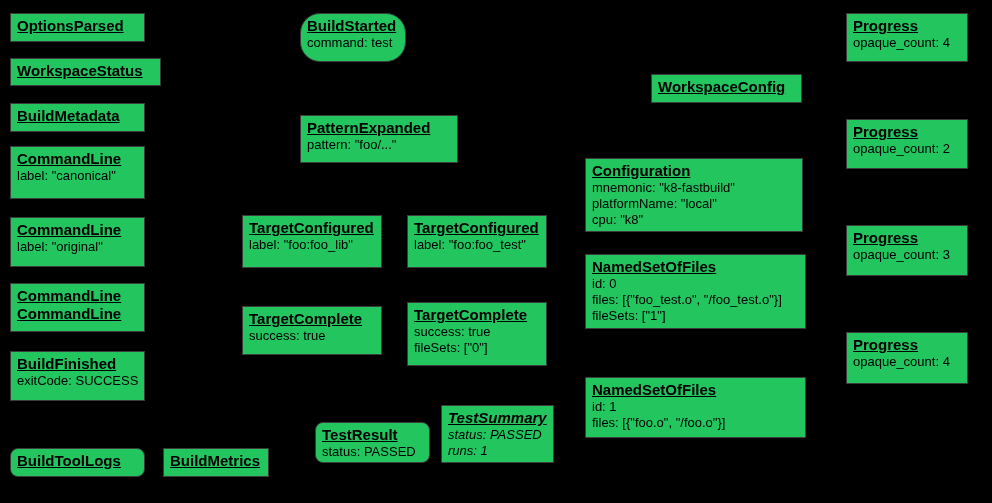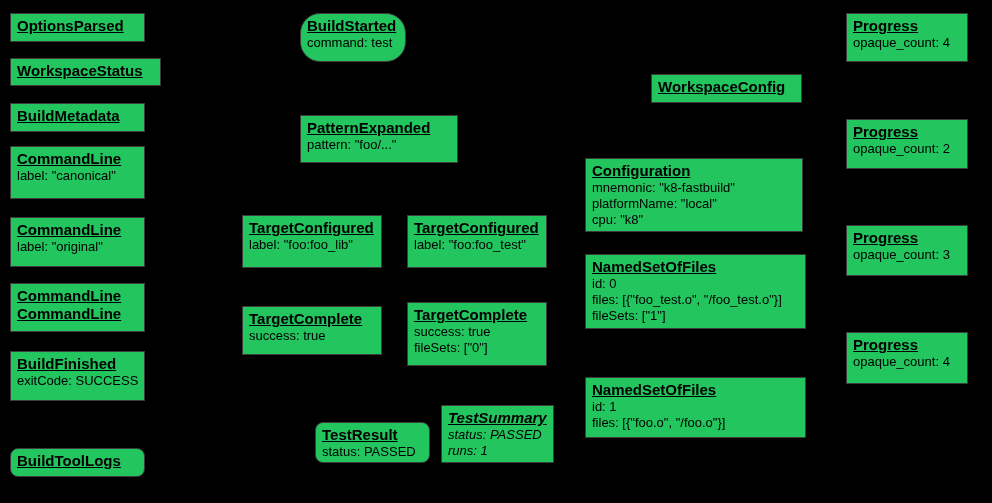--- a/index.html
+++ b/index.html
@@ -98,20 +98,23 @@
 
   <div class="node b-buildFinished">
     <div class="t">BuildFinished</div>
     <div class="l">exitCode: SUCCESS</div>
   </div>
 
   <div class="node b-buildToolLogs">
     <div class="t">BuildToolLogs</div>
   </div>
 
+  <div class="node b-buildMetrics">
+    <div class="t">BuildMetrics</div>
+  </div>
 
   <div class="node b-buildStarted">
     <div class="t">BuildStarted</div>
     <div class="l">command: test</div>
   </div>
 
   <div class="node b-patternExpanded">
     <div class="t">PatternExpanded</div>
     <div class="l">pattern: "foo/..."</div>
   </div>

